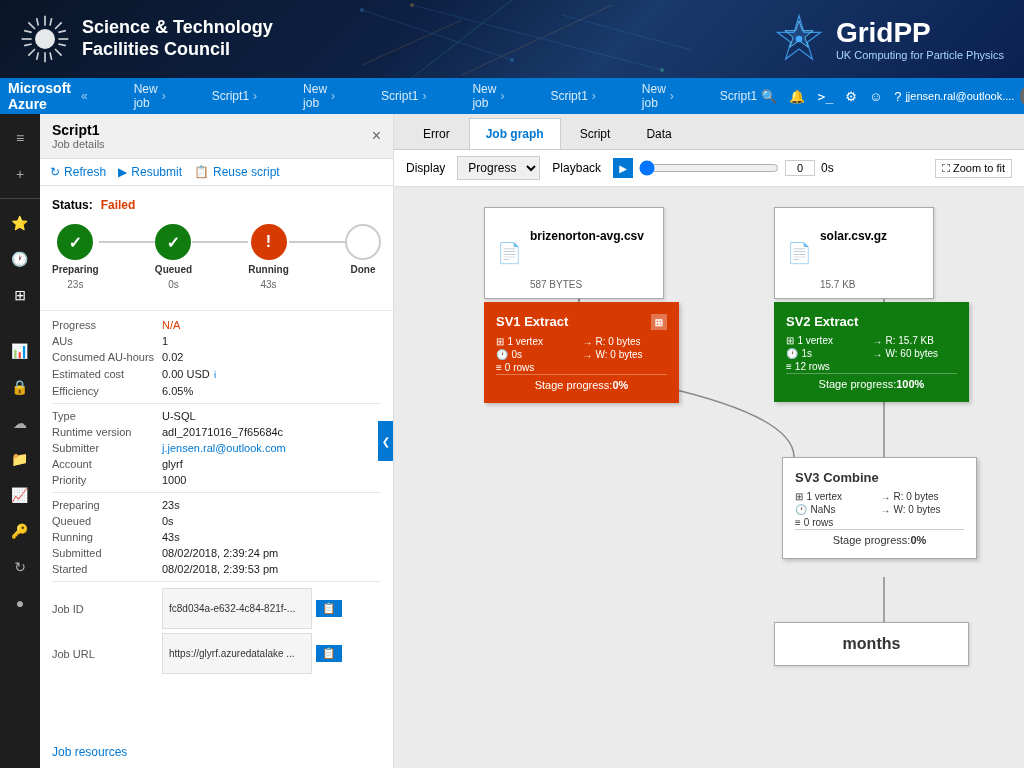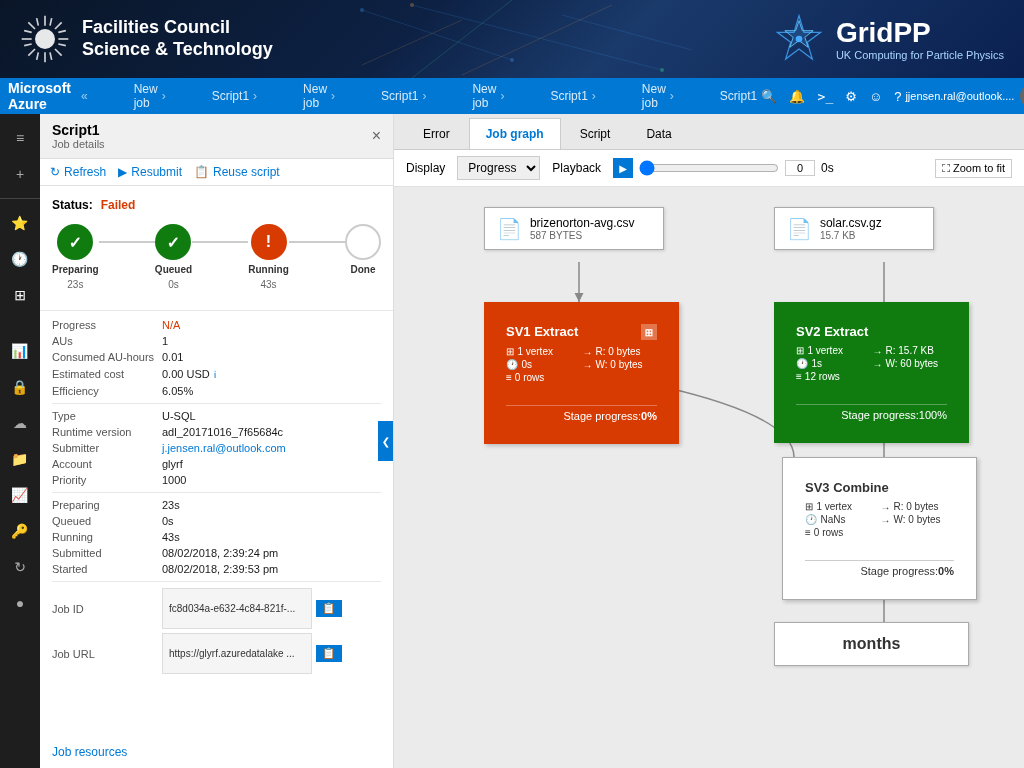--- a/index.html
+++ b/index.html
@@ -141,35 +141,35 @@
     .graph-area { flex: 1; position: relative; overflow: hidden; background: #ebebeb; }
     .graph-canvas { position: relative; width: 100%; height: 100%; }
 
     
     .file-node {
       position: absolute; background: white; border: 1px solid #aaa;
       padding: 8px 12px; min-width: 140px; display: flex; align-items: center; gap: 8px;
       box-shadow: 1px 1px 3px rgba(0,0,0,0.15);
     }
     .file-icon { font-size: 20px; color: #0078d4; }
-    .file-name { font-size: 12px; font-weight: 400; }
-    .file-size { font-size: 10px; color: #666; }
+    .file-name { font-size: 12px; font-weight: 700; margin-top: 13px; }
+    .file-size { font-size: 10px; color: #666; margin-top: 36px; }
 
     .stage-node {
-      position: absolute; padding: 22px; min-width: 190px;
+      position: absolute; padding: 12px; min-width: 190px;
       box-shadow: 2px 2px 4px rgba(0,0,0,0.2);
     }
     .stage-node.red { background: #d83b01; color: white; }
     .stage-node.green { background: #107c10; color: white; }
     .stage-node.white { background: white; border: 1px solid #aaa; color: #333; }
 
     .stage-title { font-size: 13px; font-weight: 700; margin-bottom: 6px; display: flex; justify-content: space-between; }
     .stage-grid { display: grid; grid-template-columns: 1fr 1fr; gap: 2px; font-size: 10px; }
     .stage-item { display: flex; align-items: center; gap: 3px; }
-    .stage-progress { display: flex; justify-content: flex-end; margin-top: 22px; padding-top: 4px; border-top: 1px solid rgba(255,255,255,0.3); font-size: 11px; }
+    .stage-progress { display: flex; justify-content: center; margin-top: 1px; padding-top: 4px; border-top: 1px solid rgba(255,255,255,0.3); font-size: 11px; }
     .stage-node.white .stage-progress { border-top-color: #ccc; }
 
     .output-node {
       position: absolute; background: white; border: 1px solid #aaa;
       padding: 12px 16px; min-width: 140px; text-align: center;
       font-size: 16px; font-weight: 700; color: #333;
       box-shadow: 1px 1px 3px rgba(0,0,0,0.15);
     }
 
     
@@ -196,22 +196,22 @@
         <line x1="38" y1="5" x2="36" y2="14"></line>
         <line x1="5" y1="20" x2="14" y2="22"></line>
         <line x1="5" y1="38" x2="14" y2="36"></line>
         <line x1="55" y1="20" x2="46" y2="22"></line>
         <line x1="55" y1="38" x2="46" y2="36"></line>
         <line x1="20" y1="55" x2="22" y2="46"></line>
         <line x1="38" y1="55" x2="36" y2="46"></line>
       </g>
     </svg>
     <div class="stfc-title">
+      <span>Science &amp; Technology</span>
       <span>Facilities Council</span>
-      <span>Science &amp; Technology</span>
     </div>
   </div>
 
   <div style="position:absolute;top:0;left:300px;right:300px;bottom:0;overflow:hidden;opacity:0.3;pointer-events:none;">
     <svg width="100%" height="100%" viewBox="0 0 400 78">
       <line x1="50" y1="10" x2="200" y2="60" stroke="#4af" stroke-width="0.5"></line>
       <line x1="100" y1="5" x2="350" y2="70" stroke="#4af" stroke-width="0.5"></line>
       <line x1="150" y1="20" x2="50" y2="65" stroke="#fa4" stroke-width="0.5"></line>
       <line x1="200" y1="0" x2="100" y2="78" stroke="#4fa" stroke-width="0.5"></line>
       <line x1="250" y1="15" x2="380" y2="50" stroke="#4af" stroke-width="0.5"></line>
@@ -356,21 +356,21 @@
       <div class="detail-row">
         <span class="detail-key">Progress</span>
         <span class="detail-val red">N/A</span>
       </div>
       <div class="detail-row">
         <span class="detail-key">AUs</span>
         <span class="detail-val">1</span>
       </div>
       <div class="detail-row">
         <span class="detail-key">Consumed AU-hours</span>
-        <span class="detail-val">0.01</span>
+        <span class="detail-val">0.02</span>
       </div>
       <div class="detail-row" style="align-items:center;">
         <span class="detail-key">Estimated cost</span>
         <span class="detail-val">0.00 USD</span>
         <span style="margin-left:4px;font-size:10px;color:#0078d4;">ℹ</span>
       </div>
       <div class="detail-row">
         <span class="detail-key">Efficiency</span>
         <span class="detail-val">6.05%</span>
       </div>
@@ -564,21 +564,21 @@
               <span>→</span>
               <span>W: 60 bytes</span>
             </div>
             <div class="stage-item">
               <span>≡</span>
               <span>12 rows</span>
             </div>
           </div>
           <div class="stage-progress">
             <span>Stage progress:</span>
-            <span style="font-weight:400;">100%</span>
+            <span style="font-weight:700;">100%</span>
           </div>
         </div>
 
         <div class="stage-node white" style="left: 388px; top: 270px; min-width: 195px;">
           <div class="stage-title">
             <span>SV3 Combine</span>
           </div>
           <div class="stage-grid">
             <div class="stage-item">
               <span>⊞</span>

